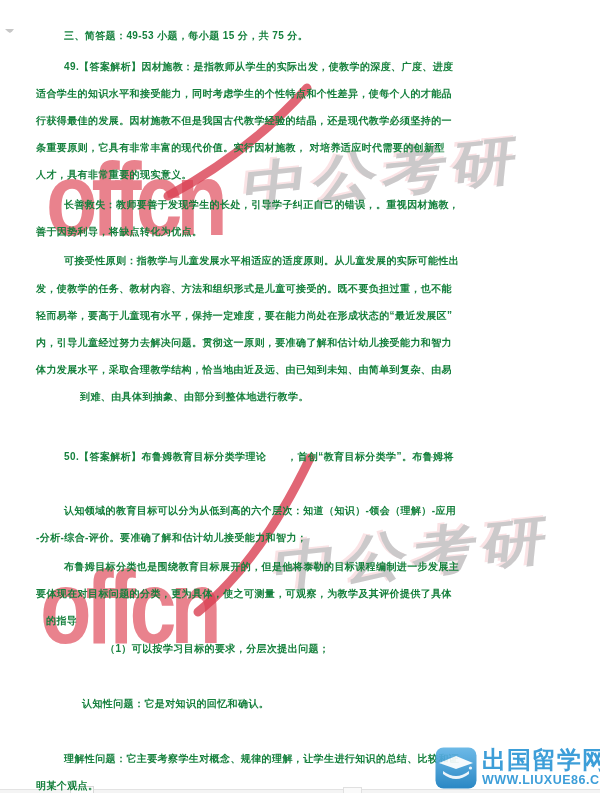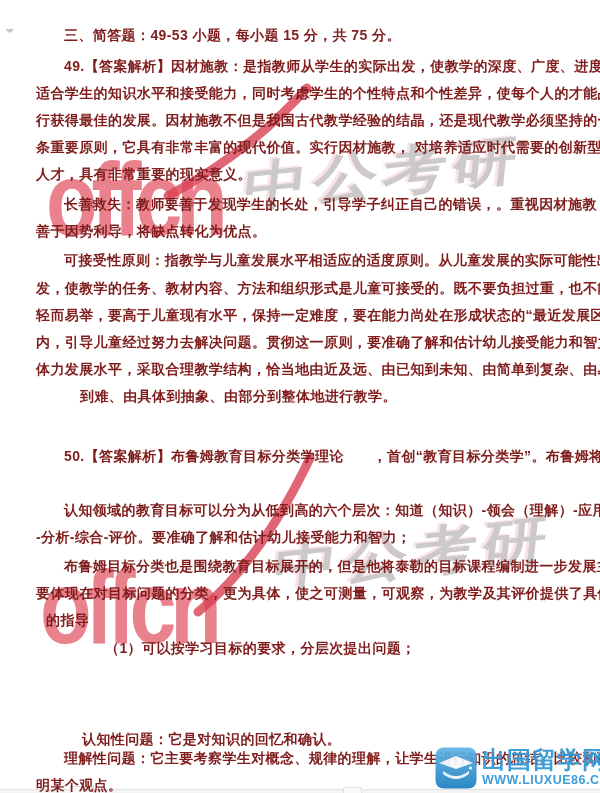--- a/index.html
+++ b/index.html
@@ -8,24 +8,24 @@
     width:600px;height:793px;
     background:#ffffff;
     overflow:hidden;
     font-family:"Liberation Sans","DejaVu Sans",sans-serif;
     margin:0 auto;
   }
   
   .text-layer{position:absolute;inset:0;z-index:2;}
   .line{
     position:absolute;
-    font-size:14px;
+    font-size:10px;
     line-height:17px;
     font-weight:600;
-    color:#7f1d1d;
+    color:#15803d;
     letter-spacing:0.4px;
     white-space:pre;
   }
   
   .wm-layer{position:absolute;inset:0;z-index:1;pointer-events:none;}
   .wm-offcn{
     position:absolute;
     font-size:96px;
     font-weight:bold;
     letter-spacing:-7px;
@@ -112,21 +112,21 @@
       <div class="line" style="left: 36px; top: 334px;">内，引导儿童经过努力去解决问题。贯彻这一原则，要准确了解和估计幼儿接受能力和智力</div>
       <div class="line" style="left: 36px; top: 361px;">体力发展水平，采取合理教学结构，恰当地由近及远、由已知到未知、由简单到复杂、由易</div>
       <div class="line" style="left: 36px; top: 388px; margin-left: 44px;">到难、由具体到抽象、由部分到整体地进行教学。</div>
       <div class="line" style="left: 64px; top: 448px;">50.【答案解析】布鲁姆教育目标分类学理论　　，首创“教育目标分类学”。布鲁姆将</div>
       <div class="line" style="left: 64px; top: 502px;">认知领域的教育目标可以分为从低到高的六个层次：知道（知识）-领会（理解）-应用</div>
       <div class="line" style="left: 36px; top: 529px;">-分析-综合-评价。要准确了解和估计幼儿接受能力和智力；</div>
       <div class="line" style="left: 64px; top: 558px;">布鲁姆目标分类也是围绕教育目标展开的，但是他将泰勒的目标课程编制进一步发展主</div>
       <div class="line" style="left: 36px; top: 585px;">要体现在对目标问题的分类，更为具体，使之可测量，可观察，为教学及其评价提供了具体</div>
       <div class="line" style="left: 46px; top: 612px;">的指导</div>
       <div class="line" style="left: 105px; top: 640px;">（1）可以按学习目标的要求，分层次提出问题；</div>
-      <div class="line" style="left: 82px; top: 731px;">认知性问题：它是对知识的回忆和确认。</div>
+      <div class="line" style="left: 82px; top: 695px;">认知性问题：它是对知识的回忆和确认。</div>
       <div class="line" style="left: 64px; top: 750px;">理解性问题：它主要考察学生对概念、规律的理解，让学生进行知识的总结、比较和证</div>
       <div class="line" style="left: 36px; top: 777px;">明某个观点。</div>
     </div>
 
   <div class="footer-logo">
     <svg class="badge" viewBox="0 0 42 42">
       <defs>
         <linearGradient id="bg" x1="0" y1="0" x2="0" y2="1">
           <stop offset="0" class="grad-top" stop-color="#63b5e6"></stop>
           <stop offset="1" class="grad-bot" stop-color="#1b7fc0"></stop>

